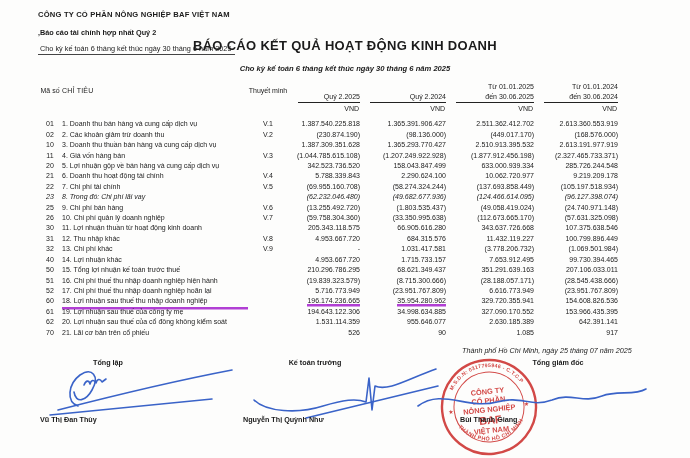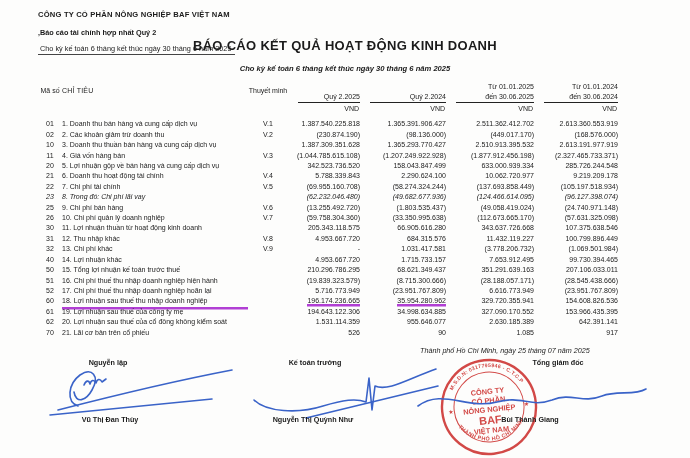--- a/index.html
+++ b/index.html
@@ -35,23 +35,23 @@
   tbody td.td-code{text-align:center;}
   tbody td.td-note{text-align:center;}
   tbody td.td-num{text-align:right;}
   tbody td.td-label .lbl{display:block;padding-left:11px;text-indent:-11px;}
   tr.row-bold{font-weight:bold;}
   tr.row-italic{font-style:italic;}
   tr.wrap-row td.td-label .lbl{display:inline-block;width:158px;}
   tr.wrap-row td.td-num, tr.wrap-row td.td-code, tr.wrap-row td.td-note{vertical-align:middle;}
   .hl-underline{box-shadow:0 2.5px 0 0 var(--purple);}
   
-  .place-date{position:absolute;left:420px;top:346px;width:215px;font-size:7.2px;font-style:italic;z-index:1;}
+  .place-date{position:absolute;left:462px;top:346px;width:215px;font-size:7.2px;font-style:italic;z-index:1;}
   .sig-title{position:absolute;top:358px;width:120px;text-align:center;font-size:7.2px;font-weight:bold;z-index:1;}
-  .sig-name{position:absolute;top:415px;width:140px;text-align:center;font-size:7.2px;font-weight:bold;z-index:4;}
+  .sig-name{position:absolute;top:415px;width:140px;text-align:left;font-size:7.2px;font-weight:bold;z-index:4;}
   .t1{left:48px;} .t2{left:255px;} .t3{left:498px;}
   .n1{left:40px;} .n2{left:243px;} .n3{left:460px;}
   .sig{position:absolute;z-index:3;}
   .sig path{fill:none;stroke:var(--ink);stroke-width:1.6;stroke-linecap:round;stroke-linejoin:round;}
   .s1{left:40px;top:362px;} .s2{left:248px;top:364px;} .s3{left:412px;top:380px;}
   
   .seal{position:absolute;left:438px;top:356px;width:102px;height:102px;z-index:2;transform:rotate(-6deg);opacity:.92;}
   .seal circle{fill:none;stroke:var(--red);}
   .seal text{fill:var(--red);font-family:"Liberation Sans",sans-serif;}
 </style>
@@ -334,21 +334,21 @@
         <td class="td-num"><span>526</span></td>
         <td class="td-num"><span>90</span></td>
         <td class="td-num"><span>1.085</span></td>
         <td class="td-num"><span>917</span></td>
       </tr>
     </tbody>
 </table>
 
 <div class="place-date">Thành phố Hồ Chí Minh, ngày 25 tháng 07 năm 2025</div>
 
-<div class="sig-title t1">Nguyễn lập</div>
+<div class="sig-title t1">Tổng lập</div>
 <div class="sig-title t2">Kế toán trưởng</div>
 <div class="sig-title t3">Tổng giám đốc</div>
 
 <svg class="sig s1" width="200" height="54" viewBox="0 0 200 54">
   <path d="M38,44 C26,40 28,22 40,13 C52,5 60,14 52,28 C46,39 36,42 34,30"></path>
   <path d="M44,23 c2,-5 5,-5 6,-1 c1,-4 4,-5 6,-1 c1,-4 4,-5 6,-1 l4,-3"></path>
   <path d="M18,48 C80,32 150,16 192,8"></path>
   <path d="M10,53 L172,37"></path>
 </svg>
 <svg class="sig s2" width="195" height="56" viewBox="0 0 195 56">

